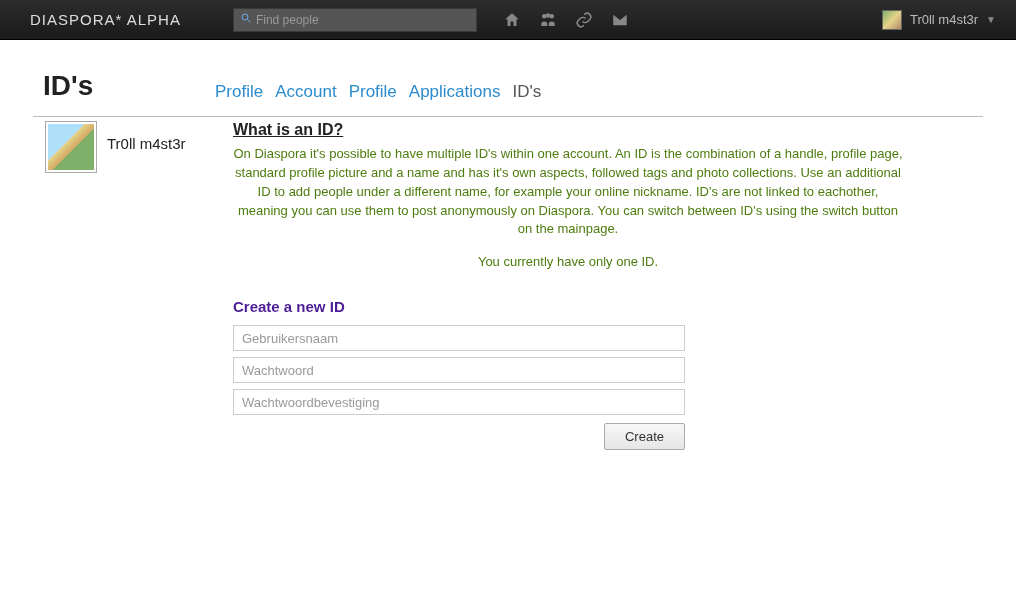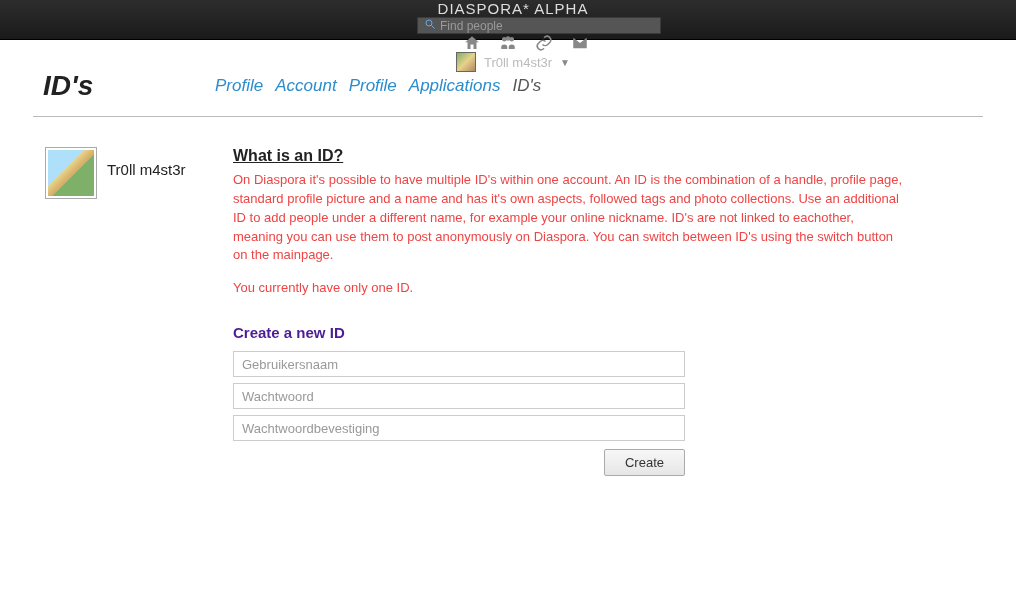--- a/index.html
+++ b/index.html
@@ -5,21 +5,20 @@
 * { margin: 0; padding: 0; box-sizing: border-box; }
 body { font-family: Arial, Helvetica, sans-serif; font-size: 13px; color: #333; background: #fff; }
 
 .topbar {
   background: linear-gradient(#2d2d2d, #1a1a1a);
   height: 40px;
   display: flex;
   align-items: center;
   padding: 0 20px 0 30px;
   border-bottom: 1px solid #000;
-  flex-direction: column;
 }
 .brand {
   color: #ddd;
   font-size: 15px;
   letter-spacing: 1px;
   font-weight: 300;
 }
 .search-wrap {
   margin-left: 52px;
   display: flex;
@@ -65,25 +64,24 @@
 }
 .user-menu .caret { color: #888; font-size: 10px; }
 
 .page {
   max-width: 990px;
   margin: 0 auto;
   padding: 20px 0 40px 0;
 }
 .header-row {
   display: flex;
-  align-items: center;
+  align-items: flex-end;
   border-bottom: 1px solid #bbb;
   padding: 0 0 14px 0;
-  margin: 10px 20px 30px 20px;
-  font-style: italic;
+  margin: 10px 20px 4px 20px;
 }
 .page-title {
   font-size: 28px;
   font-weight: bold;
   color: #222;
   width: 182px;
   padding-left: 10px;
 }
 .tabs {
   display: flex;
@@ -110,21 +108,21 @@
   padding: 2px;
 }
 .avatar-box .avatar-img {
   width: 100%; height: 100%;
   background: linear-gradient(135deg,#aee1f9 0%,#aee1f9 40%,#e6d28a 40%,#d4a862 55%,#7fb069 55%,#7fb069 100%);
 }
 .sidebar-name { font-size: 15px; color: #222; padding-top: 14px; }
 
 .main { flex: 1; padding-right: 80px; }
 .main h2 { font-size: 16px; font-weight: bold; color: #222; margin-bottom: 6px; text-decoration: underline; }
-.main p { font-size: 13px; color: #ef4444; line-height: 1.45; margin-bottom: 14px; }
+.main p { font-size: 13px; color: #4d7c0f; line-height: 1.45; margin-bottom: 14px; text-align: center; }
 .main h3 { font-size: 15px; font-weight: bold; color: #4c1d95; margin: 26px 0 10px 0; }
 
 .form input[type="text"],
 .form input[type="email"],
 .form input[type="password"] {
   display: block;
   width: 452px;
   height: 26px;
   padding: 3px 8px;
   margin-bottom: 6px;

